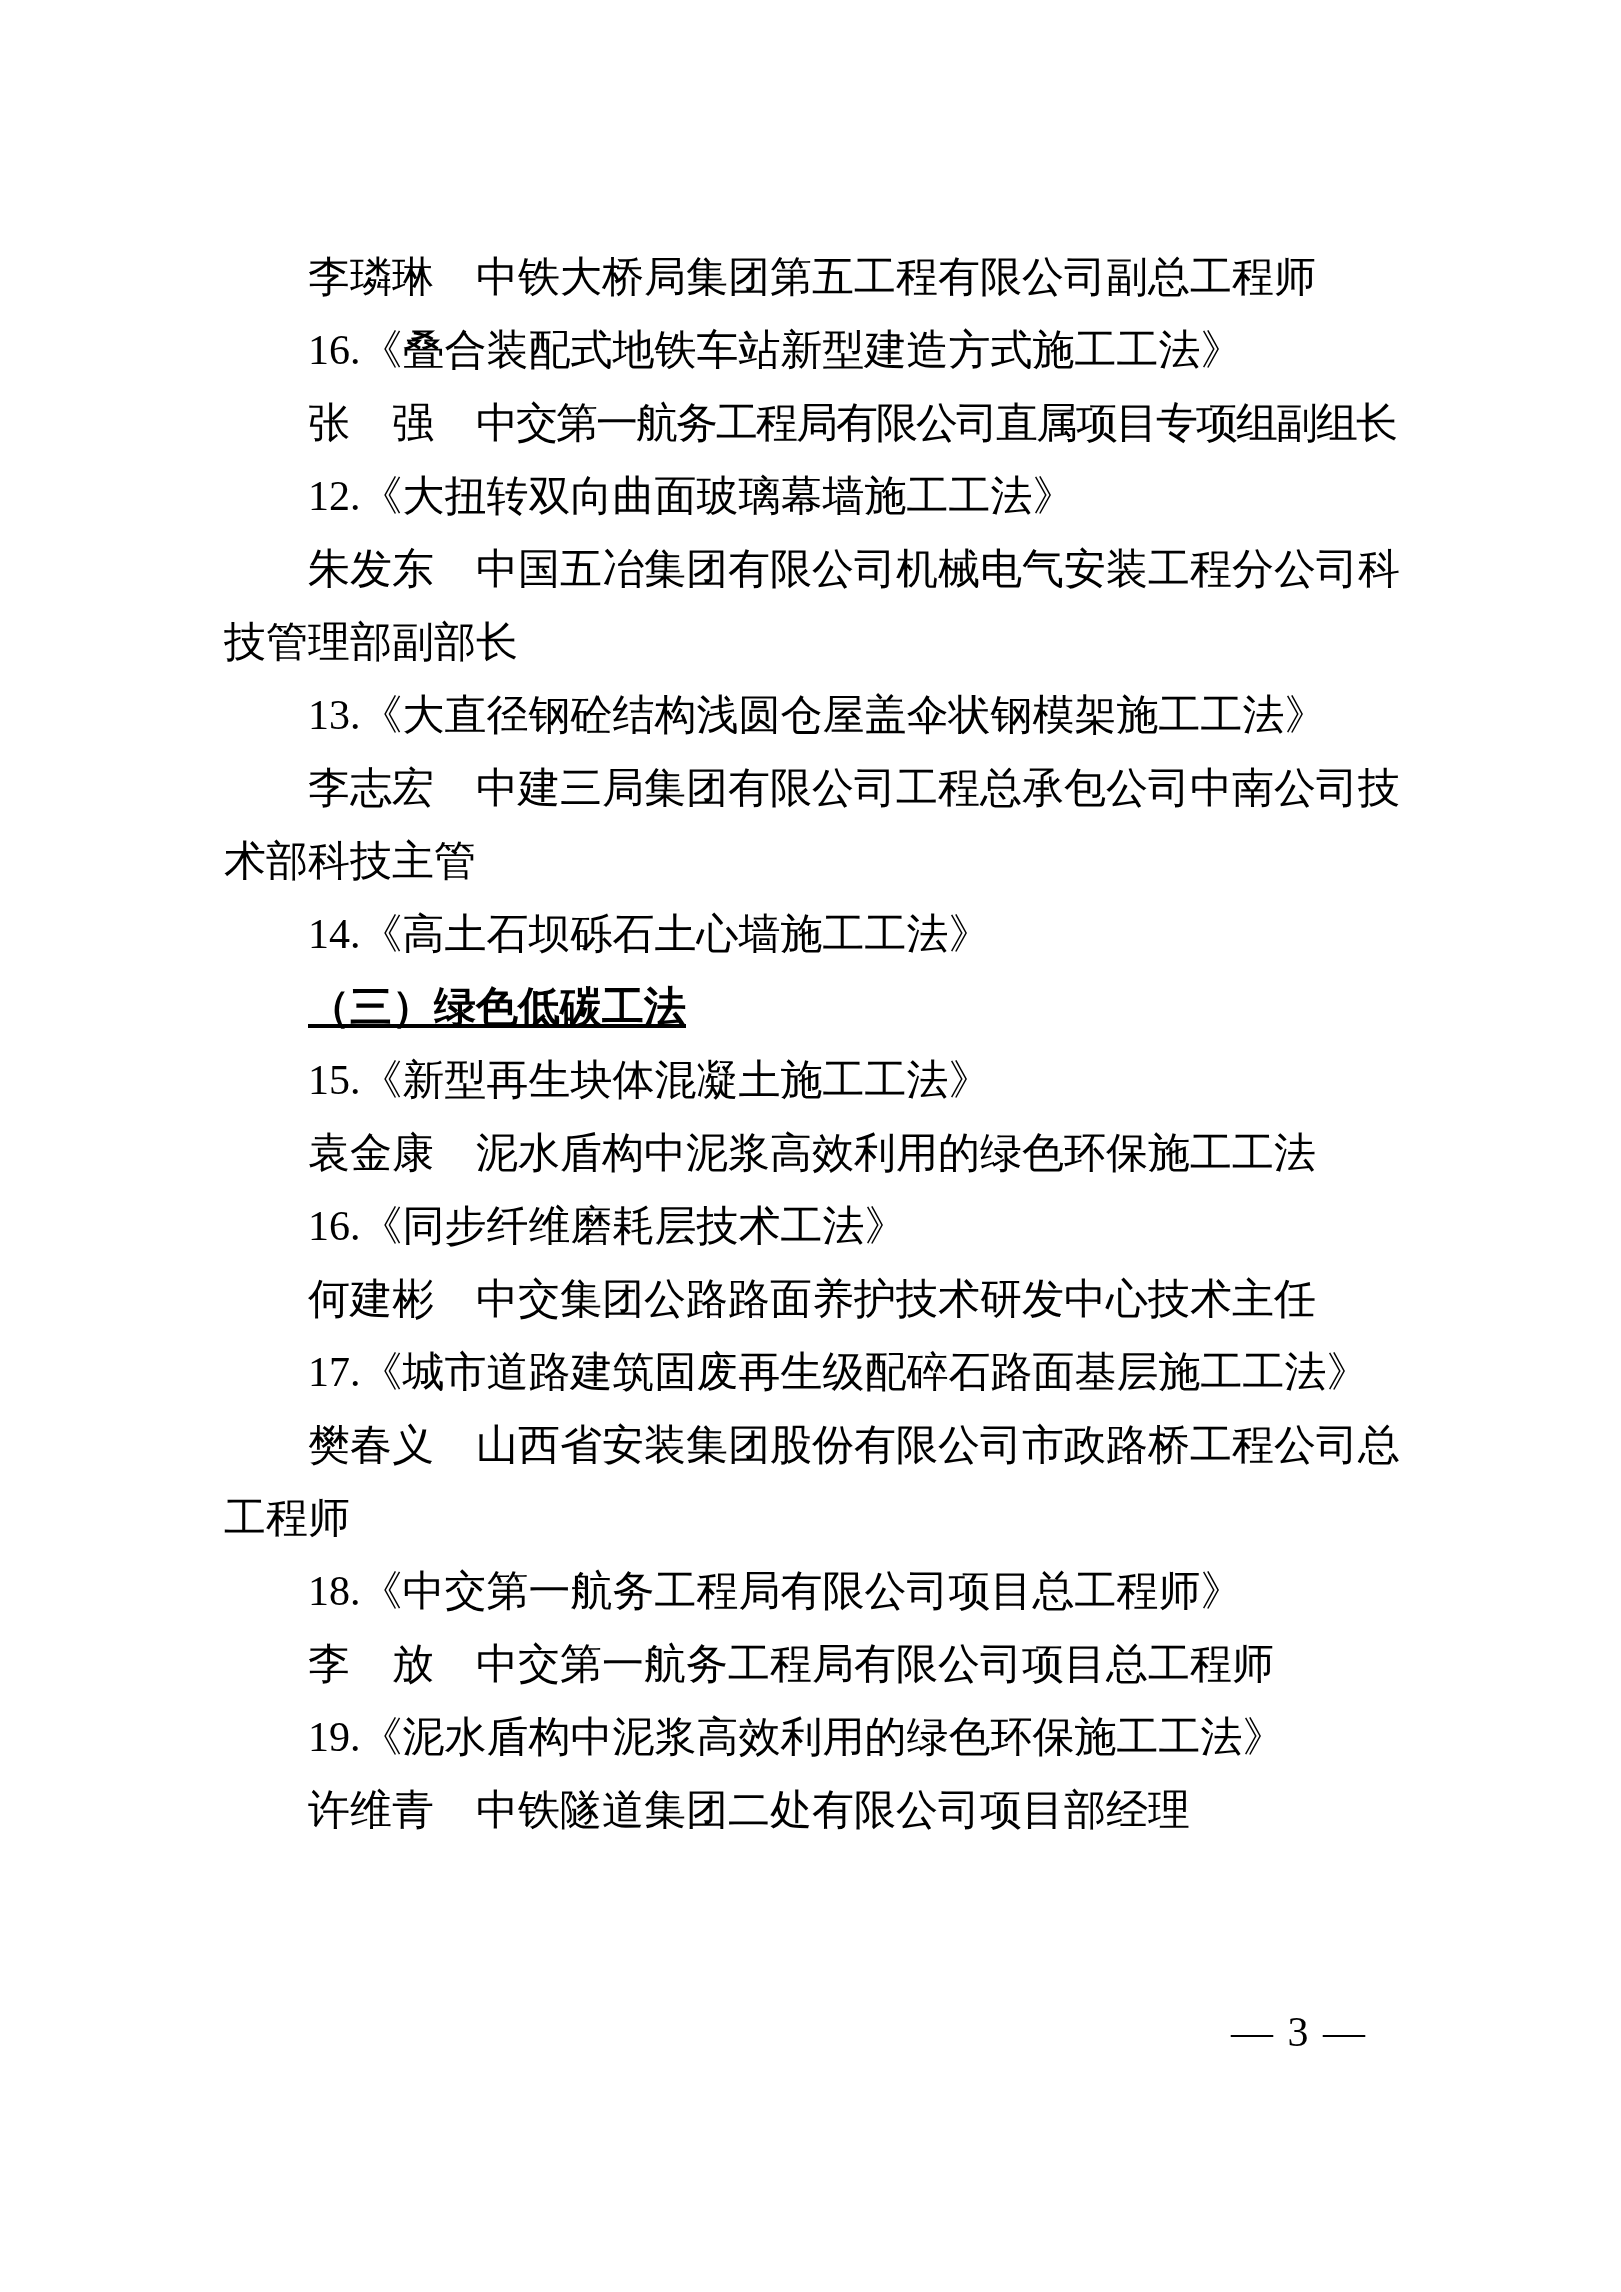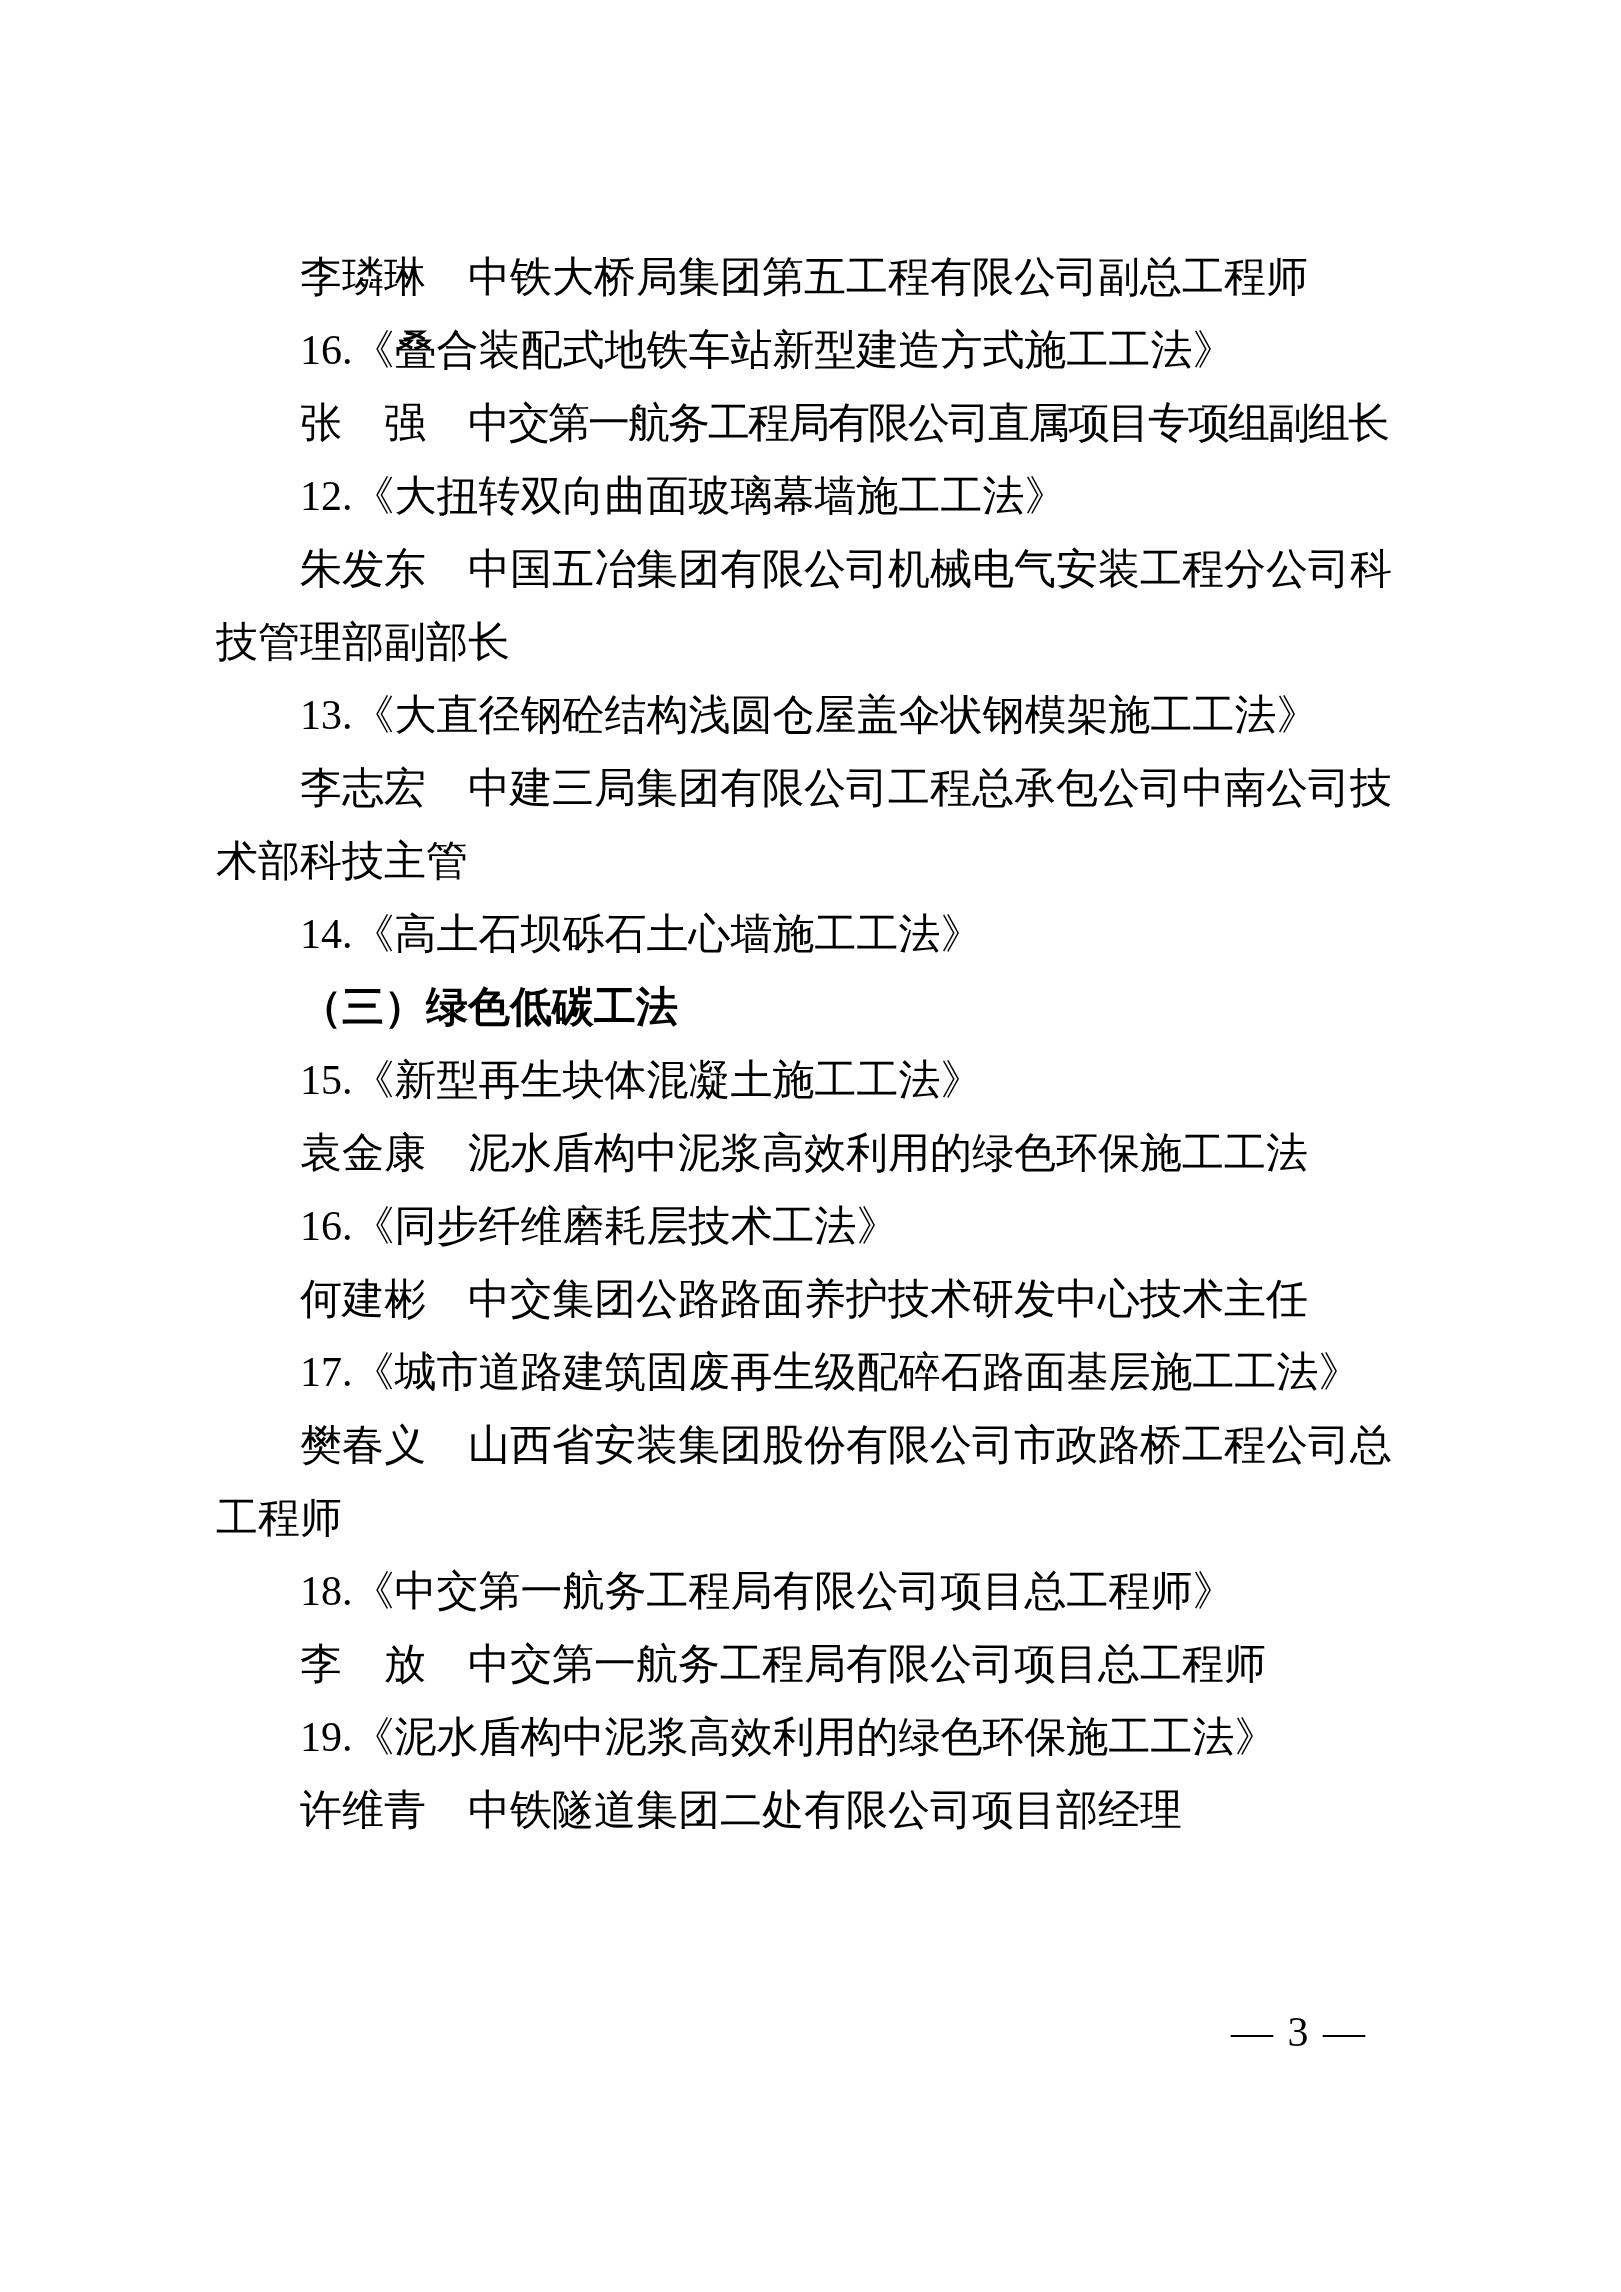--- a/index.html
+++ b/index.html
@@ -14,21 +14,21 @@
     background: #ffffff;
     color: #000000;
     font-family: "Liberation Serif", "DejaVu Serif", serif;
     font-size: 42px;
     line-height: 73px;
     overflow: hidden;
   }
   .content {
     position: absolute;
     top: 241px;
-    left: 216px;
+    left: 224px;
     width: 1186px;
   }
   .content p {
     margin: 0;
     padding: 0;
     text-indent: 2em;
     word-break: normal;
     overflow-wrap: normal;
   }
   .name {
@@ -39,20 +39,21 @@
     vertical-align: baseline;
   }
   .org {
     margin-left: 1em;
   }
   .org.tight {
     letter-spacing: -2px;
   }
   .heading {
     font-weight: 700;
+    text-decoration: underline;
   }
   .footer {
     position: absolute;
     top: 2003px;
     right: 254px;
     font-size: 42px;
     line-height: 59px;
     letter-spacing: 2px;
     white-space: nowrap;
   }

